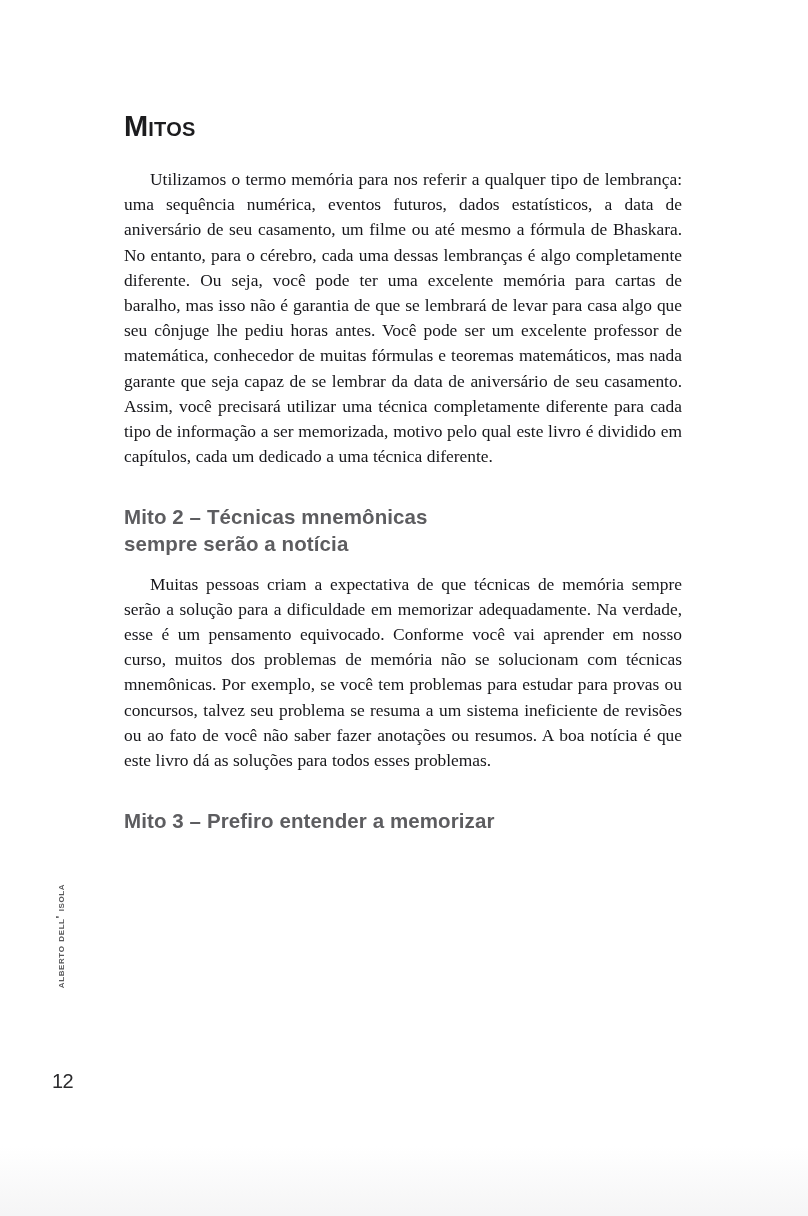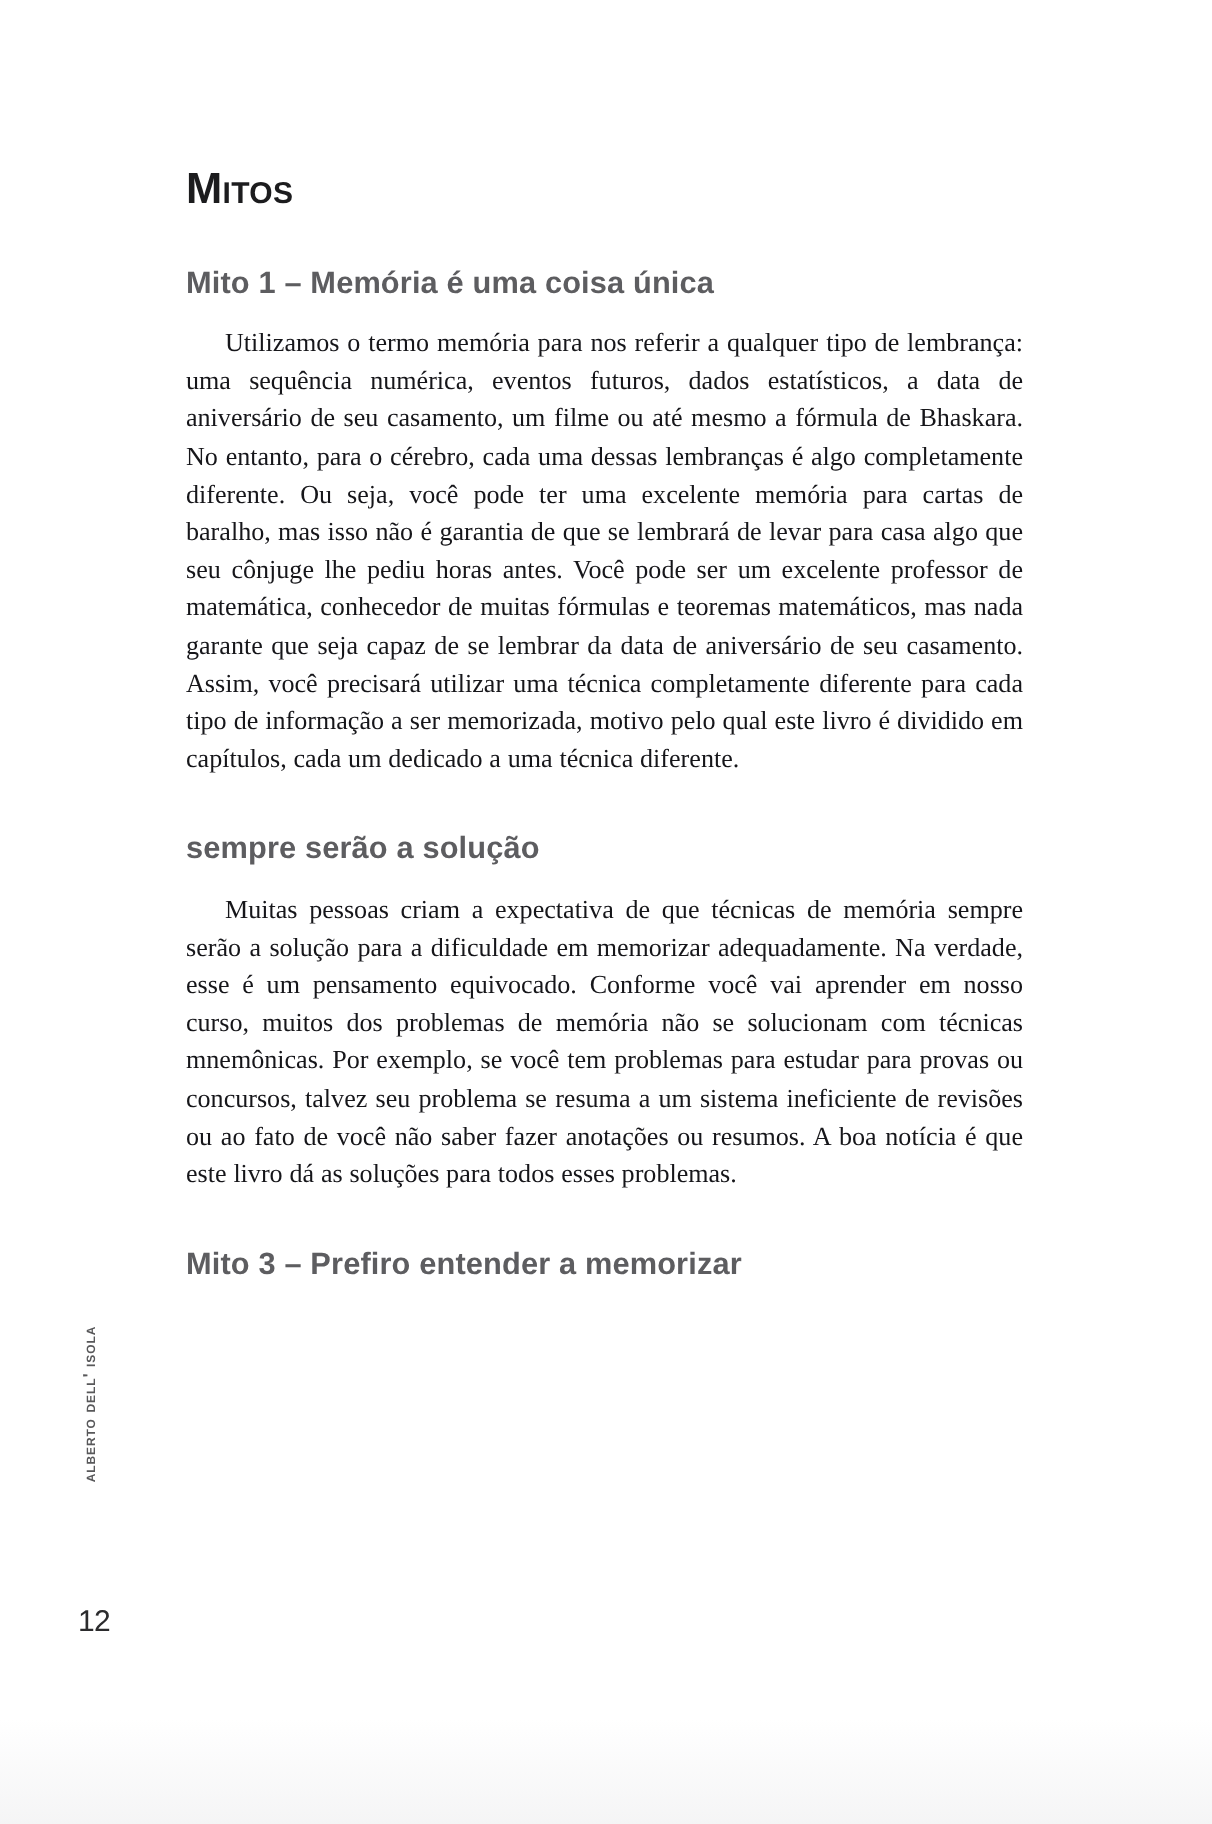--- a/index.html
+++ b/index.html
@@ -126,27 +126,25 @@
   <div class="margin-col">
     <div class="running-author">Alberto Dell' Isola</div>
     <div class="folio">12</div>
   </div>
 
   <div class="content">
 
     <h1 class="chapter-title">Mitos</h1>
 
 
-    <h2 class="myth-heading">
-      <span class="heading-line">Mito 1 – Memória é uma coisa única</span>
-    </h2>
     <p class="body">Utilizamos o termo memória para nos referir a qualquer tipo de lembrança: uma sequência numérica, eventos futuros, dados estatísticos, a data de aniversário de seu casamento, um filme ou até mesmo a fórmula de Bhaskara. No entanto, para o cérebro, cada uma dessas lembranças é algo completamente diferente. Ou seja, você pode ter uma excelente memória para cartas de baralho, mas isso não é garantia de que se lembrará de levar para casa algo que seu cônjuge lhe pediu horas antes. Você pode ser um excelente professor de matemática, conhecedor de muitas fórmulas e teoremas matemáticos, mas nada garante que seja capaz de se lembrar da data de aniversário de seu casamento. Assim, você precisará utilizar uma técnica completamente diferente para cada tipo de informação a ser memorizada, motivo pelo qual este livro é dividido em capítulos, cada um dedicado a uma técnica diferente.</p>
 
     <h2 class="myth-heading">
-      <span class="heading-line">sempre serão a solução</span>
+      <span class="heading-line">Mito 2 – Técnicas mnemônicas</span>
+      <span class="heading-line">sempre serão a notícia</span>
     </h2>
     <p class="body">Muitas pessoas criam a expectativa de que técnicas de memória sempre serão a solução para a dificuldade em memorizar adequadamente. Na verdade, esse é um pensamento equivocado. Conforme você vai aprender em nosso curso, muitos dos problemas de memória não se solucionam com técnicas mnemônicas. Por exemplo, se você tem problemas para estudar para provas ou concursos, talvez seu problema se resuma a um sistema ineficiente de revisões ou ao fato de você não saber fazer anotações ou resumos. A boa notícia é que este livro dá as soluções para todos esses  problemas.</p>
 
     <h2 class="myth-heading">
       <span class="heading-line">Mito 3 – Prefiro entender a memorizar</span>
     </h2>
 
   </div>
 
   <div class="page-bottom-shade"></div>

